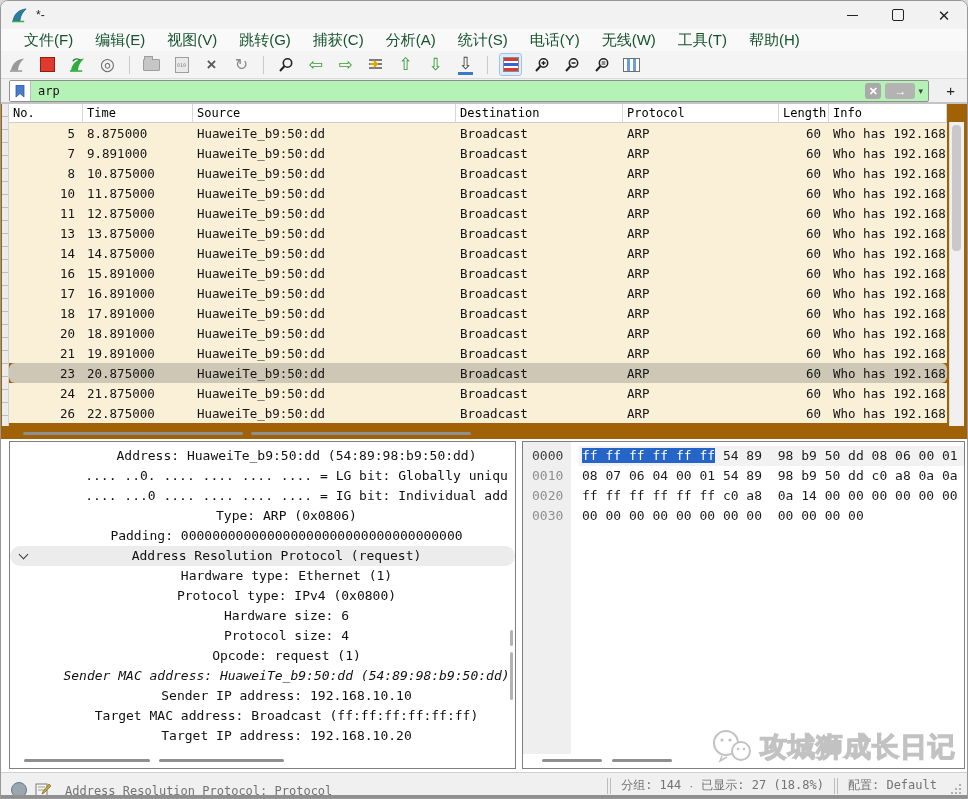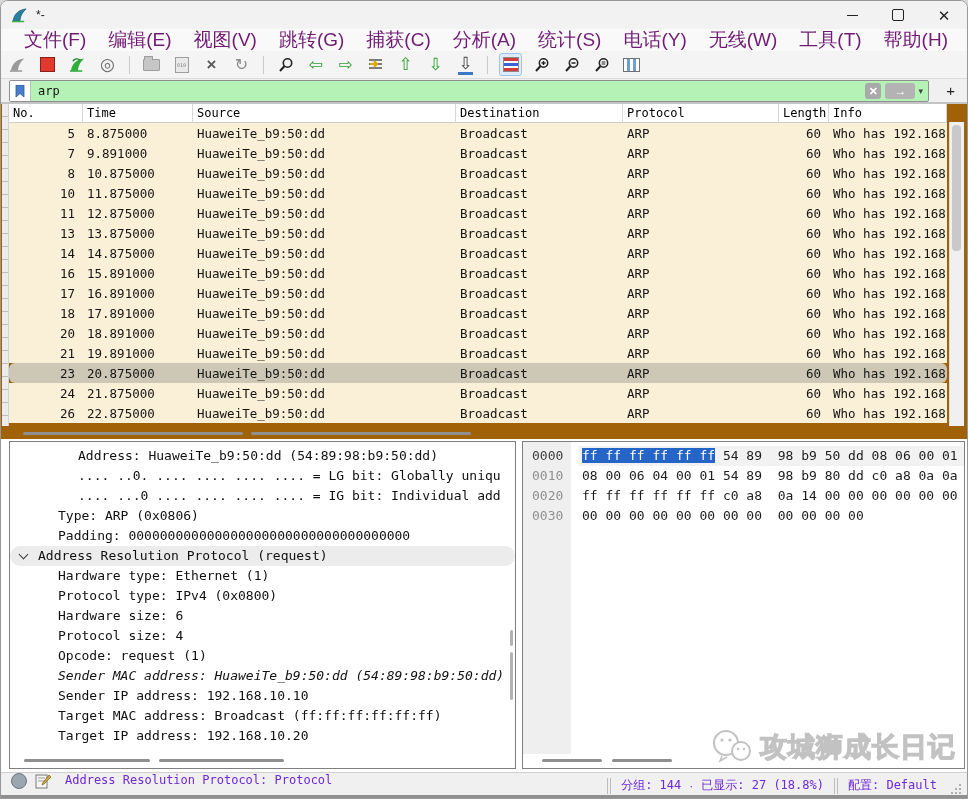--- a/index.html
+++ b/index.html
@@ -12,21 +12,21 @@
   .app-icon{width:17px;height:15px;margin:0 8px 0 10px;}
   .title-text{font-size:12px;color:#222;}
   .win-controls{margin-left:auto;display:flex;height:100%;}
   .win-btn{width:46px;height:100%;display:flex;align-items:center;justify-content:center;color:#222;}
   .glyph-min{width:11px;height:0;border-top:1.4px solid #222;}
   .glyph-max{width:10px;height:10px;border:1.4px solid #222;border-radius:2px;}
   .glyph-close{font-size:15px;line-height:1;color:#222;}
   
   .menubar{position:absolute;top:28px;left:0;right:0;height:22px;background:#f9f9f9;
     display:flex;align-items:center;padding-left:12px;}
-  .menu-item{font-size:19px;color:#701a75;padding:2px 11px;white-space:nowrap;}
+  .menu-item{font-size:15px;color:#14532d;padding:2px 11px;white-space:nowrap;}
   
   .toolbar{position:absolute;top:50px;left:0;right:0;height:27px;background:#f4f4f4;
     border-bottom:1px solid #dadada;display:flex;align-items:center;padding-left:6px;gap:9px;}
   .tbtn{width:21px;height:21px;display:flex;align-items:center;justify-content:center;flex:0 0 auto;}
   .tsep{width:1px;height:18px;background:#c9c9c9;flex:0 0 auto;margin:0 2px;}
   .tbtn.active{background:#ddebfb;border:1px solid #9cc3ee;border-radius:3px;}
   .sq-stop{width:13px;height:13px;background:#e03a2f;border:1px solid #8e1d15;}
   .arrow-glyph{font-size:17px;line-height:1;color:#2f9e2f;font-family:"DejaVu Sans",sans-serif;}
   .gray-glyph{font-size:16px;line-height:1;color:#8b8b8b;font-family:"DejaVu Sans",sans-serif;}
   .dark-glyph{font-size:17px;line-height:1;color:#6f6f6f;font-family:"DejaVu Sans",sans-serif;}
@@ -70,21 +70,21 @@
   .prow.selected{background:#cdc7b5;border-radius:6px;}
   .prow span{padding-top:3px;white-space:pre;overflow:hidden;}
   .c-no,.c-len{text-align:right;padding-right:8px;}
   .c-time,.c-src,.c-dst,.c-proto,.c-info{padding-left:4px;}
   .vscroll{position:absolute;right:3px;top:18px;bottom:13px;width:14px;background:#f0f0f0;
     border-left:1px solid #dedede;}
   .vthumb{position:absolute;left:2px;width:9px;top:3px;height:126px;background:#c9c9c9;border-radius:4px;}
   .hscroll-seg{position:absolute;height:3px;background:#8f8f8f;border-radius:2px;}
   
   .details-pane{position:absolute;top:440px;left:8px;width:505px;height:326px;background:#fff;
-    border:1px solid #7f7f7f;overflow:hidden;}
+    border:1px solid #7f7f7f;overflow:hidden;text-align:center;}
   .dline{position:relative;height:20px;font-family:"DejaVu Sans Mono",monospace;font-size:13px;
     color:#101010;white-space:pre;overflow:hidden;line-height:20px;}
   .dline.selected{background:#ececec;}
   .chev{position:absolute;left:10px;top:5px;width:6px;height:6px;border-right:1.6px solid #3c3c3c;
     border-bottom:1.6px solid #3c3c3c;transform:rotate(45deg);}
   .dvthumb{position:absolute;right:2px;width:3px;background:#b3b3b3;border-radius:2px;}
   .hex-pane{position:absolute;top:440px;left:521px;width:441px;height:326px;background:#fff;
     border:1px solid #7f7f7f;overflow:hidden;}
   .hex-gutter{position:absolute;left:0;top:0;bottom:14px;width:48px;background:#efefef;}
   .hexrows{position:absolute;left:0;top:4px;right:0;}
@@ -92,21 +92,21 @@
     font-size:13px;color:#1c1c1c;white-space:pre;padding-left:59px;overflow:hidden;}
   .hrow.shaded{background:linear-gradient(90deg,transparent 56px,#f2f2f2 56px);}
   .hoff{position:absolute;left:9px;color:#8f8f8f;}
   .hrow:first-child .hoff{color:#3d3d3d;}
   .hsel{background:#2565c7;color:#ffffff;}
   .watermark{position:absolute;right:8px;bottom:2px;display:flex;align-items:center;gap:6px;pointer-events:none;}
   .wm-text{font-size:27px;font-weight:bold;letter-spacing:1px;color:#fbfbfb;
     -webkit-text-stroke:1.3px #c2c2c2;white-space:nowrap;}
   
   .statusbar{position:absolute;left:0;right:0;top:771px;height:25px;background:#f0f0f0;
-    border-top:1px solid #cfcfcf;display:flex;align-items:flex-start;font-size:12px;color:#6d28d9;}
+    border-top:1px solid #cfcfcf;display:flex;align-items:flex-end;font-size:12px;color:#737373;}
   .sb-circle{width:14px;height:14px;border-radius:50%;background:#9aa6b0;border:1px solid #6b7680;
     margin:0 8px 0 10px;}
   .sb-pencil{margin-right:14px;}
   .sb-left-text{font-family:"DejaVu Sans Mono",monospace;font-size:12px;}
   .sb-right{margin-left:auto;display:flex;align-items:center;height:100%;}
   .sb-div{width:2px;height:16px;border-left:1px solid #bdbdbd;border-right:1px solid #bdbdbd;margin:0 10px;}
   .sb-num{font-family:"DejaVu Sans Mono",monospace;}
   .sb-dot{margin:0 8px;}
   .grip{width:14px;height:14px;margin:6px 4px 0 8px;}
   .bottom-edge{position:absolute;left:0;right:0;bottom:0;height:3px;background:#8f8f8f;}
@@ -436,21 +436,21 @@
     <div class="dvthumb" style="top:188px;height:16px;"></div>
     <div class="dvthumb" style="top:210px;height:48px;"></div>
     <div class="hscroll-seg" style="left:14px;bottom:6px;width:126px;"></div>
     <div class="hscroll-seg" style="left:149px;bottom:6px;width:125px;"></div>
   </div>
 
   <div class="hex-pane">
     <div class="hex-gutter"></div>
     <div class="hexrows">
         <div class="hrow shaded"><span class="hoff">0000</span><span class="hsel">ff ff ff ff ff ff</span> <span>54 89  98 b9 50 dd 08 06 00 01</span></div>
-        <div class="hrow"><span class="hoff">0010</span><span>08 00 06 04 00 01 54 89  98 b9 80 dd c0 a8 0a 0a</span></div>
+        <div class="hrow"><span class="hoff">0010</span><span>08 07 06 04 00 01 54 89  98 b9 50 dd c0 a8 0a 0a</span></div>
         <div class="hrow"><span class="hoff">0020</span><span>ff ff ff ff ff ff c0 a8  0a 14 00 00 00 00 00 00</span></div>
         <div class="hrow"><span class="hoff">0030</span><span>00 00 00 00 00 00 00 00  00 00 00 00</span></div>
       </div>
     <div class="watermark">
       <svg width="44" height="38" viewBox="0 0 44 38">
         <circle cx="16" cy="15" r="12" fill="#ffffff" stroke="#c2c2c2" stroke-width="2"></circle>
         <circle cx="31" cy="23" r="9" fill="#ffffff" stroke="#c2c2c2" stroke-width="2"></circle>
         <circle cx="12" cy="12" r="1.6" fill="#c2c2c2"></circle>
           <circle cx="20" cy="12" r="1.6" fill="#c2c2c2"></circle>
         <circle cx="28" cy="21" r="1.3" fill="#c2c2c2"></circle>

